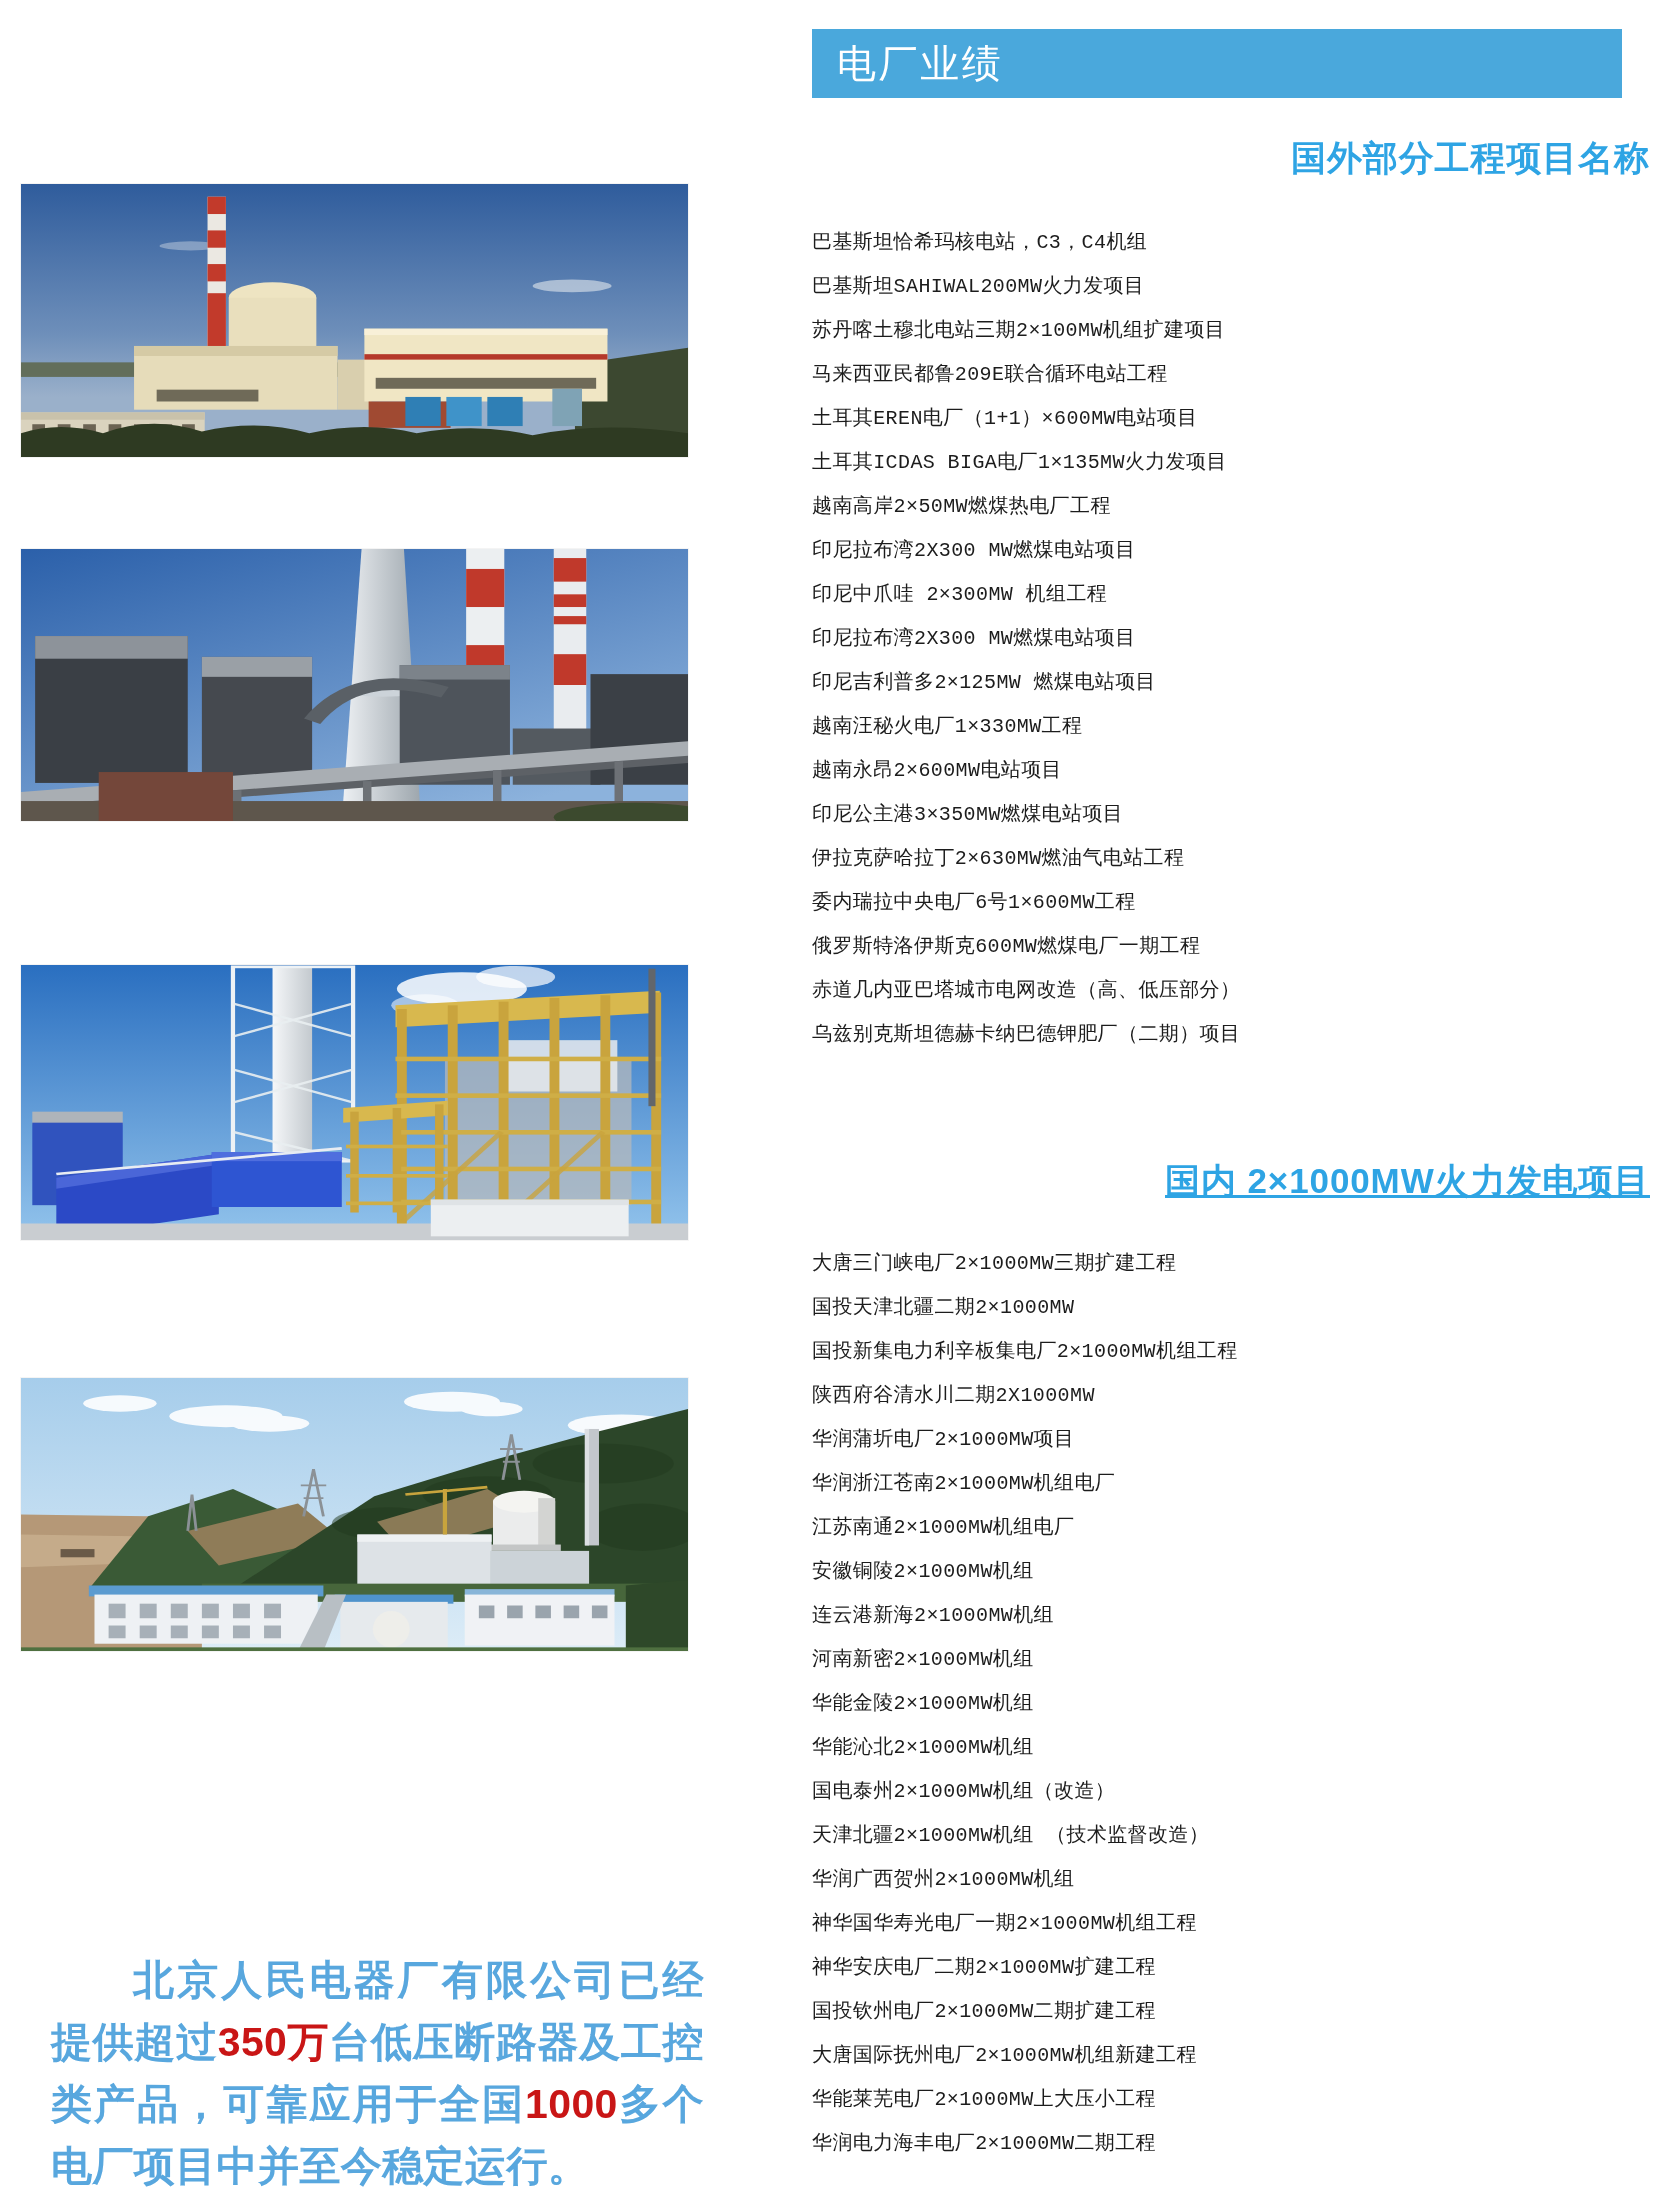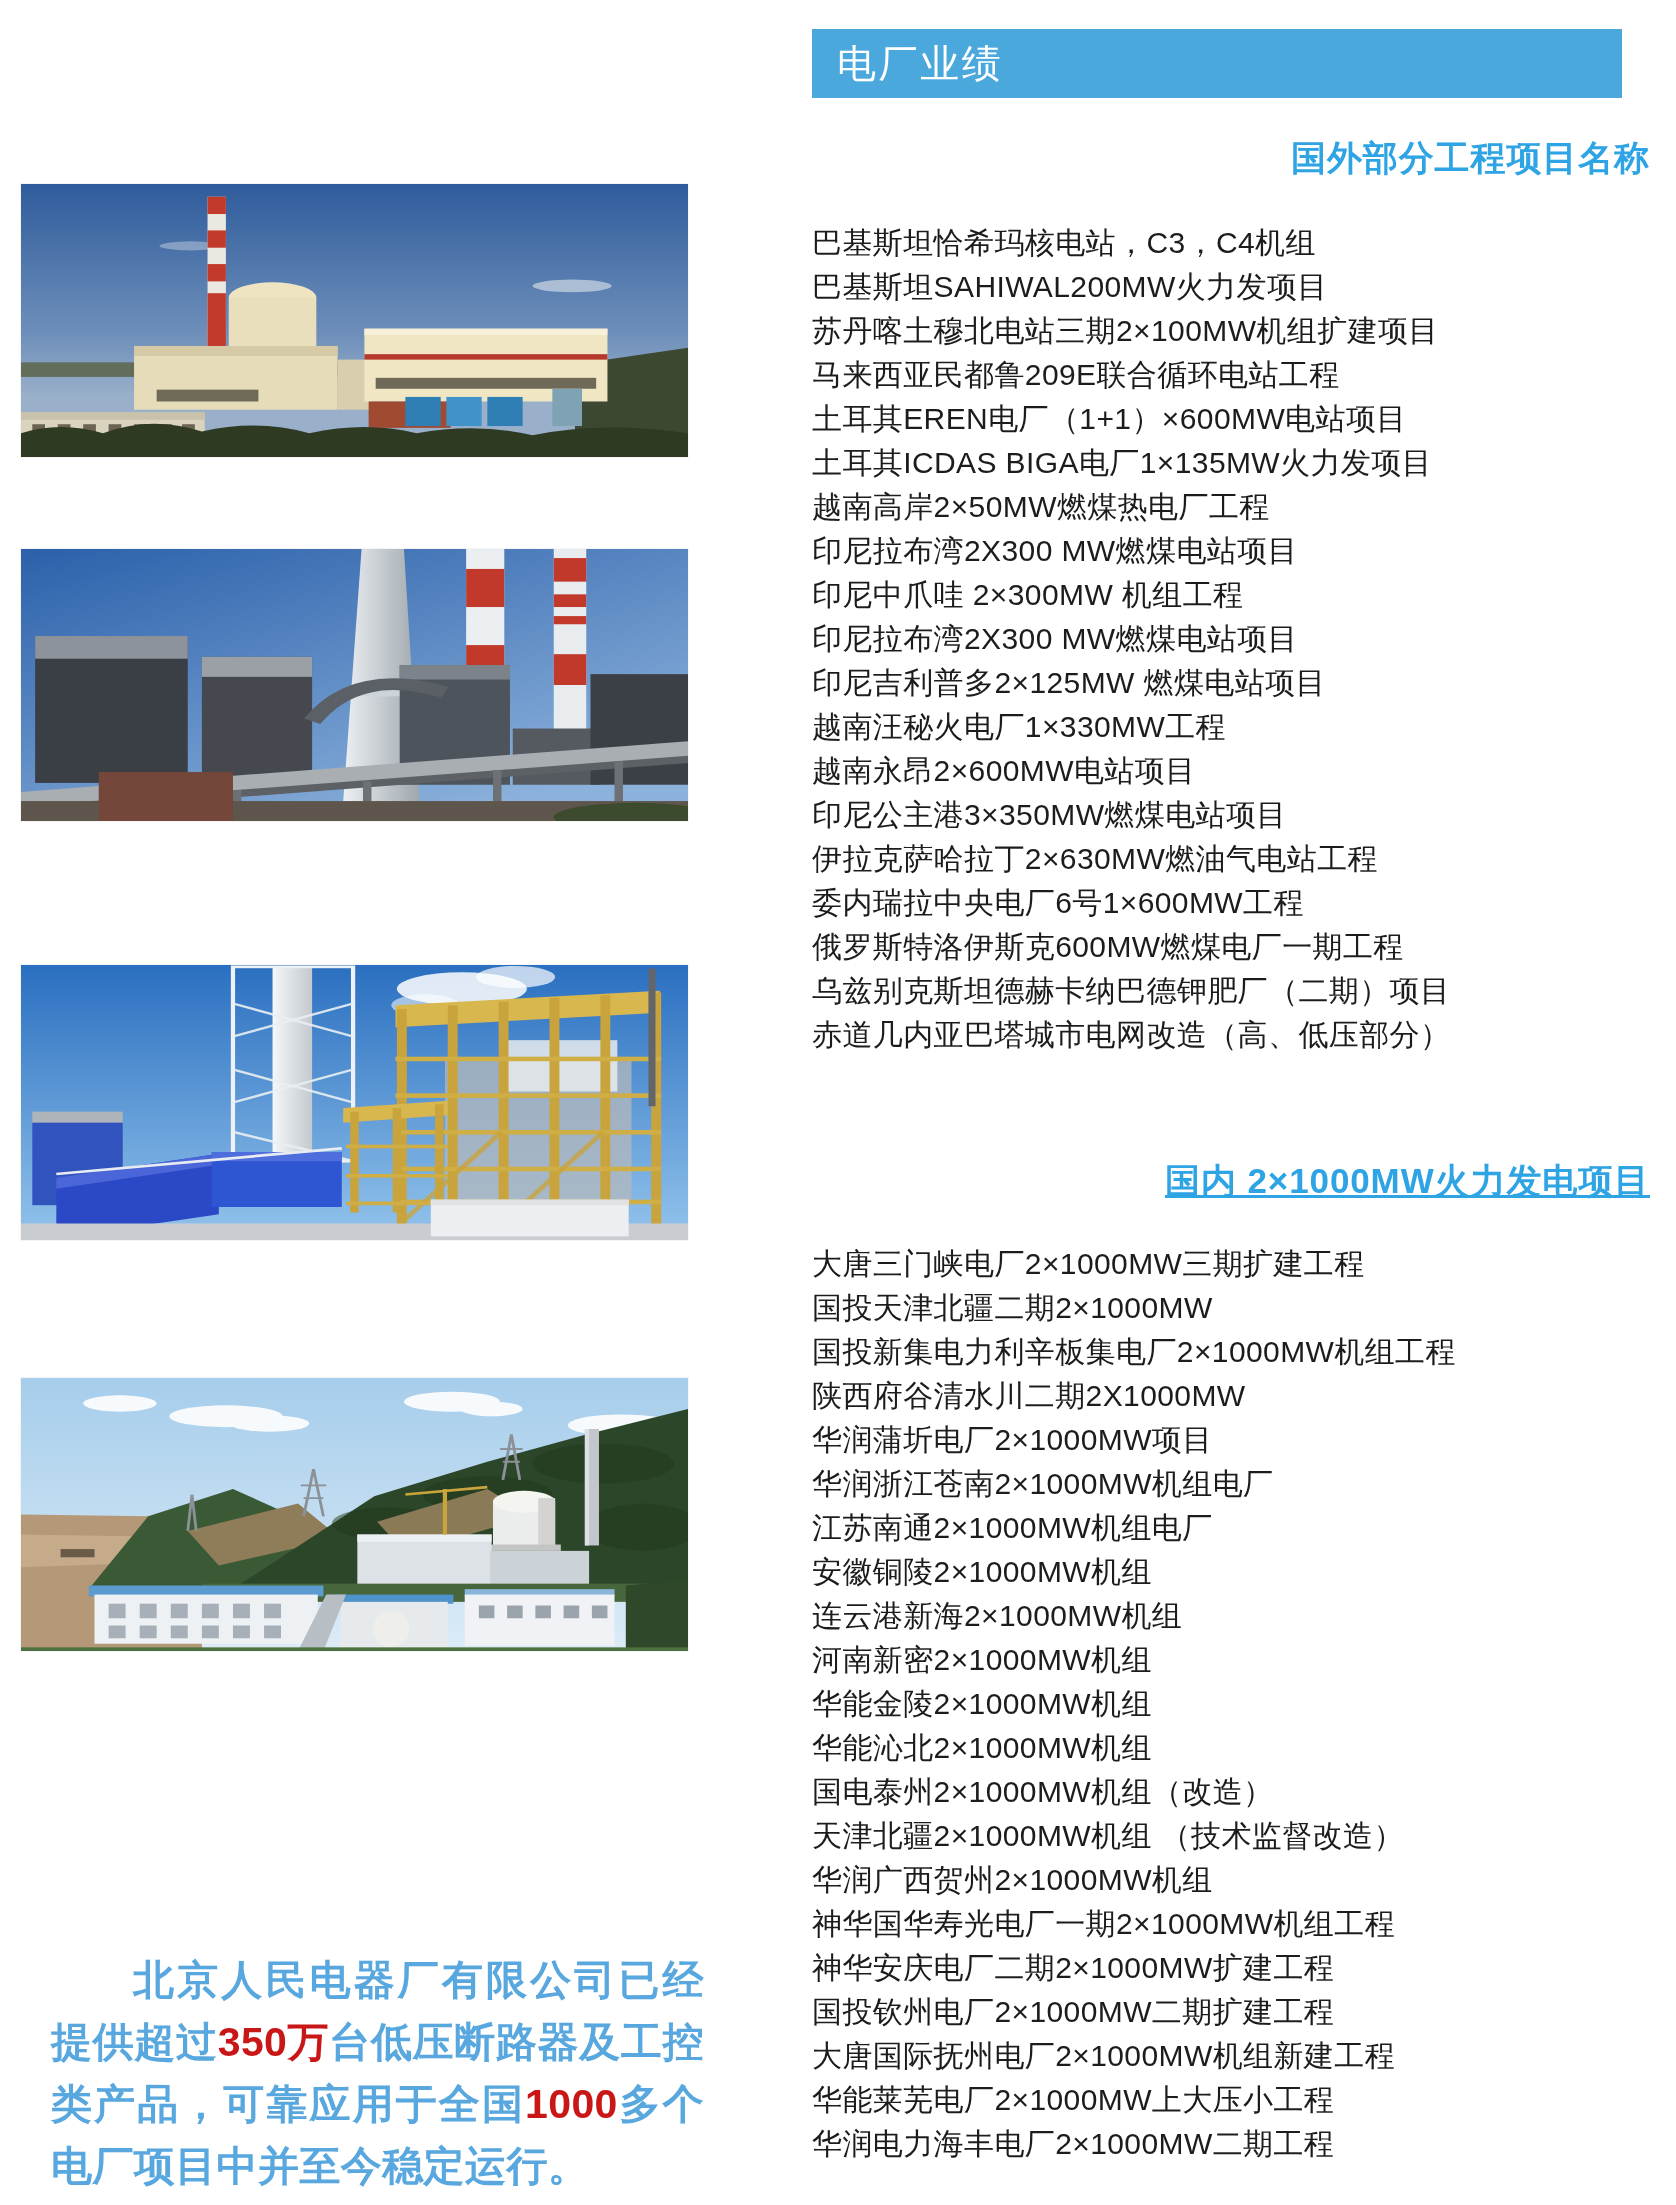--- a/index.html
+++ b/index.html
@@ -56,25 +56,26 @@
     font-size: 35px;
     line-height: 48px;
     font-weight: 700;
     letter-spacing: 0.9px;
     color: var(--section-title, #2ea4e4);
     text-align: right;
   }
   .sec2 .sec-title { margin-bottom: 37px; text-decoration: underline; }
 
   .proj-list .list-item {
-    font-size: 30px;
+    font-size: 20px;
     line-height: 44px;
     letter-spacing: 0.4px;
     color: var(--body-text, #1c1c1c);
     white-space: nowrap;
+    font-family: Liberation Mono, monospace;
   }
 
   
   .summary {
     position: absolute;
     left: 39px;
     top: 1937px;
     width: 653px;
     margin: 12px;
     font-size: 41px;
@@ -364,22 +365,22 @@
         <div class="list-item">印尼拉布湾2X300 MW燃煤电站项目</div>
         <div class="list-item">印尼中爪哇 2×300MW 机组工程</div>
         <div class="list-item">印尼拉布湾2X300 MW燃煤电站项目</div>
         <div class="list-item">印尼吉利普多2×125MW 燃煤电站项目</div>
         <div class="list-item">越南汪秘火电厂1×330MW工程</div>
         <div class="list-item">越南永昂2×600MW电站项目</div>
         <div class="list-item">印尼公主港3×350MW燃煤电站项目</div>
         <div class="list-item">伊拉克萨哈拉丁2×630MW燃油气电站工程</div>
         <div class="list-item">委内瑞拉中央电厂6号1×600MW工程</div>
         <div class="list-item">俄罗斯特洛伊斯克600MW燃煤电厂一期工程</div>
+        <div class="list-item">赤道几内亚巴塔城市电网改造（高、低压部分）</div>
         <div class="list-item">乌兹别克斯坦德赫卡纳巴德钾肥厂（二期）项目</div>
-        <div class="list-item">赤道几内亚巴塔城市电网改造（高、低压部分）</div>
       </div>
   </div>
 
   <div class="sec sec2">
     <h2 class="sec-title">国内 2×1000MW火力发电项目</h2>
     <div class="proj-list">
         <div class="list-item">大唐三门峡电厂2×1000MW三期扩建工程</div>
         <div class="list-item">国投天津北疆二期2×1000MW</div>
         <div class="list-item">国投新集电力利辛板集电厂2×1000MW机组工程</div>
         <div class="list-item">陕西府谷清水川二期2X1000MW</div>

